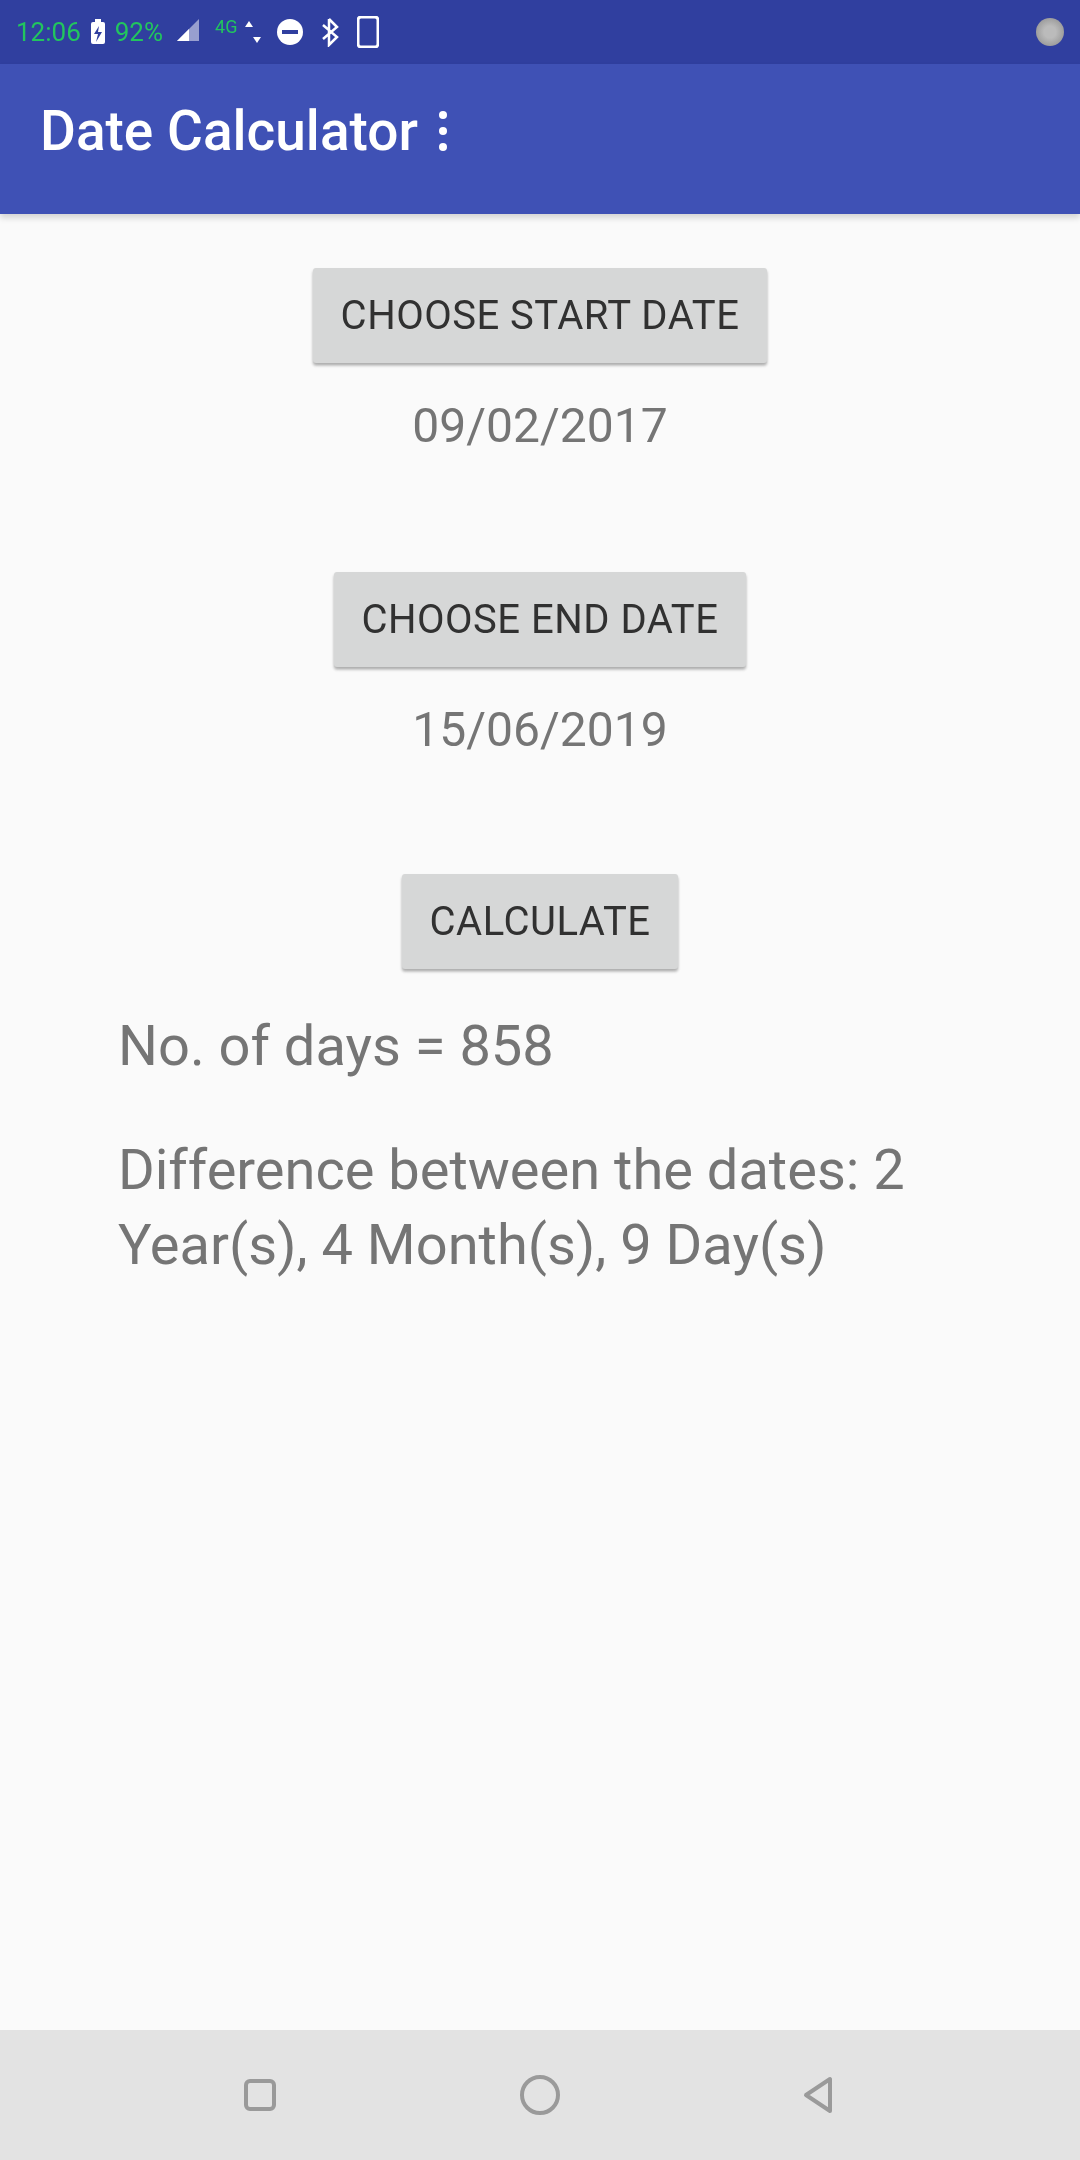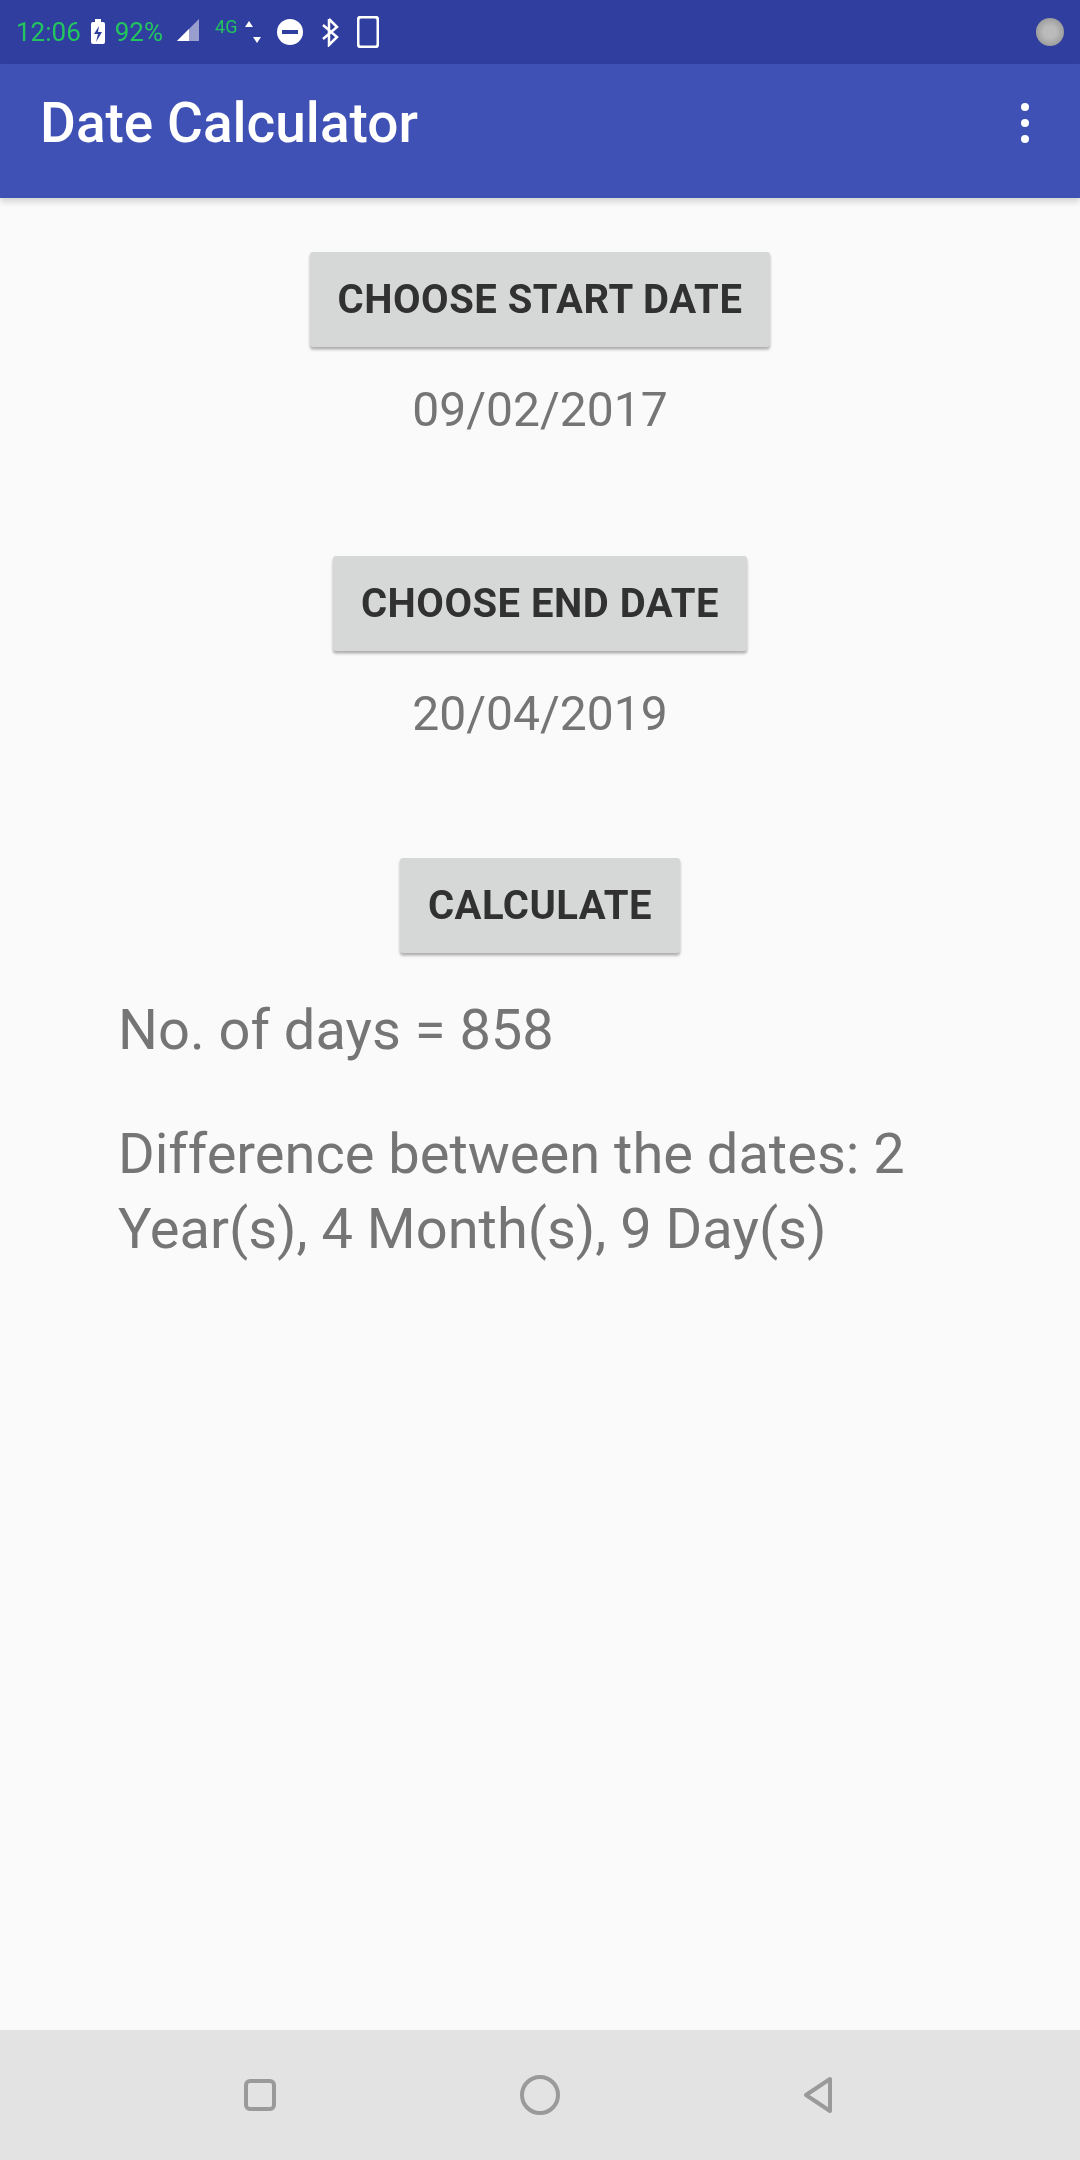--- a/index.html
+++ b/index.html
@@ -33,25 +33,24 @@
   .status-right {
     display: flex;
     align-items: center;
   }
   .status-icon {
     display: inline-flex;
     align-items: center;
     justify-content: center;
   }
   .app-bar {
-    height: 134px;
+    height: 150px;
     background: #3f51b5;
     display: flex;
     align-items: center;
-    justify-content: space-between;
     padding: 0 30px 16px 40px;
     box-shadow: 0 4px 6px rgba(0,0,0,0.15);
   }
   .app-title {
     color: #fff;
     font-size: 55px;
     font-weight: 500;
   }
   .more-icon {
     display: flex;
@@ -72,21 +71,21 @@
     padding-top: 54px;
     display: flex;
     flex-direction: column;
     align-items: center;
   }
   .mat-button {
     background: #d6d7d7;
     border: none;
     padding: 24px 28px;
     font-size: 40px;
-    font-weight: 700;
+    font-weight: 400;
     color: #313131;
     letter-spacing: 0.5px;
     box-shadow: 0 2px 3px rgba(0,0,0,0.2), 0 3px 3px rgba(0,0,0,0.14);
     border-radius: 3px;
     font-family: inherit;
   }
   .date-text {
     font-size: 48px;
     color: #757575;
     margin-top: 34px;
@@ -191,21 +190,21 @@
       <span></span>
       <span></span>
   </div>
 </div>
 
 <div class="content">
   <button class="mat-button">CHOOSE START DATE</button>
   <div class="date-text">09/02/2017</div>
 
   <button class="mat-button gap-section">CHOOSE END DATE</button>
-  <div class="date-text">20/04/2019</div>
+  <div class="date-text">15/06/2019</div>
 
   <button class="mat-button gap-calc">CALCULATE</button>
 
   <div class="result-block">
     <div class="result-line">No. of days = 858</div>
     <div class="result-line result-gap">Difference between the dates: 2 Year(s), 4 Month(s), 9 Day(s)</div>
   </div>
 </div>
 
 <div class="nav-bar">

